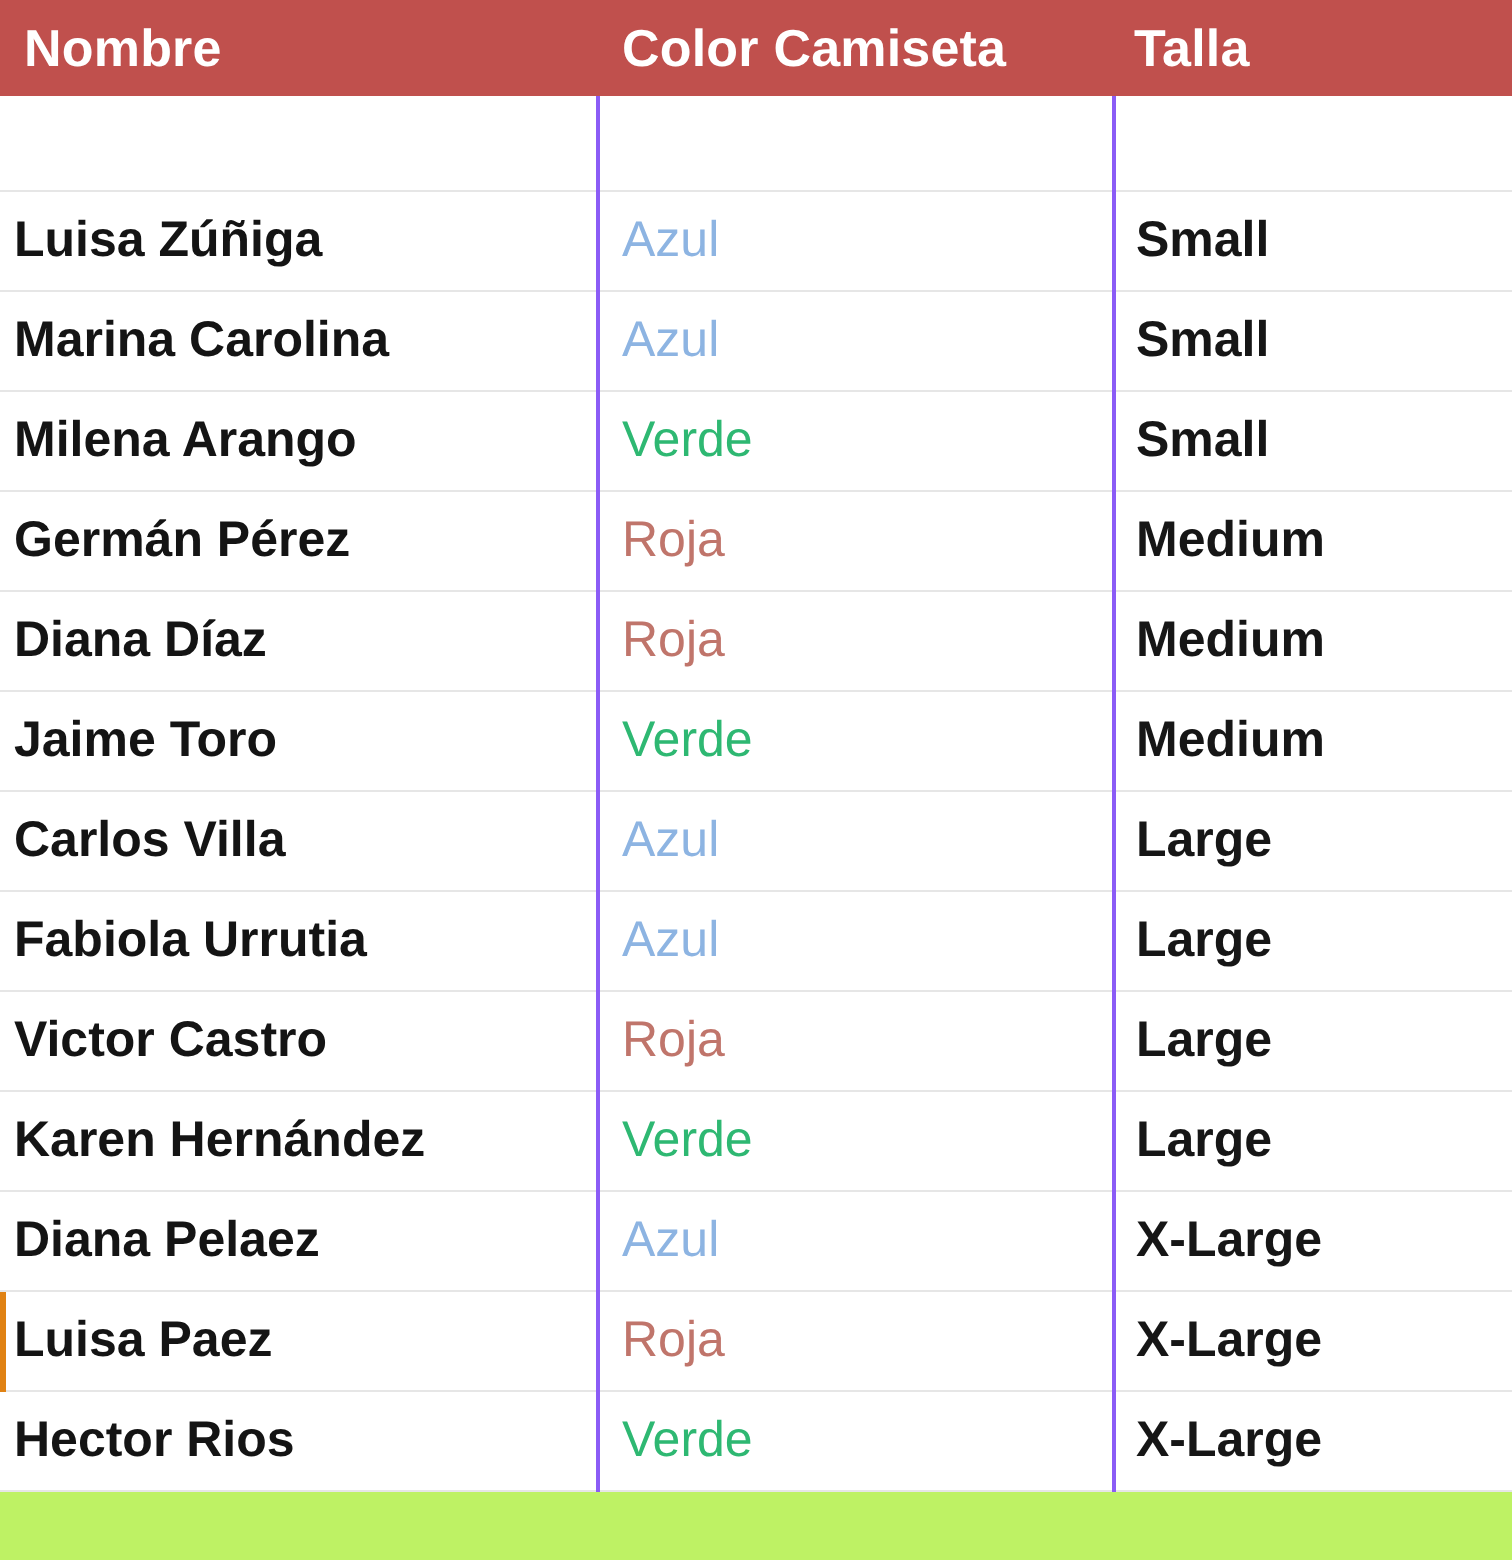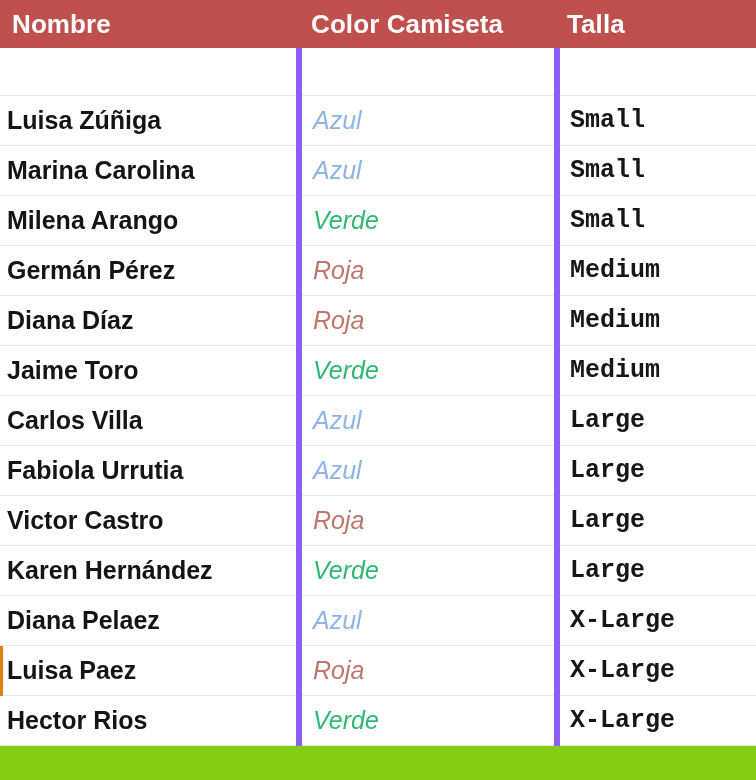--- a/index.html
+++ b/index.html
@@ -12,21 +12,21 @@
     width: 756px;
     height: 780px;
     overflow: hidden;
     font-family: "Liberation Sans", "DejaVu Sans", sans-serif;
   }
 
   #sheet {
     width: 756px;
     height: 780px;
     position: relative;
-    background: #84cc16;
+    background: #bef264;
     box-sizing: border-box;
   }
 
   table.grid {
     border-collapse: collapse;
     table-layout: fixed;
     width: 756px;
   }
 
   col.c-nombre { width: 299px; }
@@ -48,21 +48,21 @@
     letter-spacing: 0.1px;
     white-space: nowrap;
   }
   tr.header-row th.th-talla { padding-left: 10px; margin-top: 12px; }
 
   
   tbody td {
     height: 49px;
     padding: 0 0 0 10px;
     vertical-align: middle;
-    border-right: 6px solid #8b5cf6;
+    border-right: 2px solid #8b5cf6;
     border-bottom: 1px solid #e6e6e6;
     font-size: 25px;
     white-space: nowrap;
     overflow: hidden;
     background: #ffffff;
   }
   tbody td.last-col { border-right: 1px solid #dcdcdc; }
 
   tr.spacer-row td {
     height: 47px;
@@ -70,27 +70,25 @@
   }
 
   td.cell-nombre {
     color: #141414;
     font-weight: bold;
     padding-left: 7px;
   }
   td.cell-color {
     font-weight: normal;
     padding-left: 11px;
-    font-style: italic;
   }
   td.cell-talla {
     color: #161616;
     font-weight: bold;
     padding-left: 10px;
-    font-family: Liberation Mono, monospace;
   }
 
   
   .sel-marker {
     position: absolute;
     left: 0;
     width: 3px;
     background: #e08214;
     z-index: 5;
     pointer-events: none;

